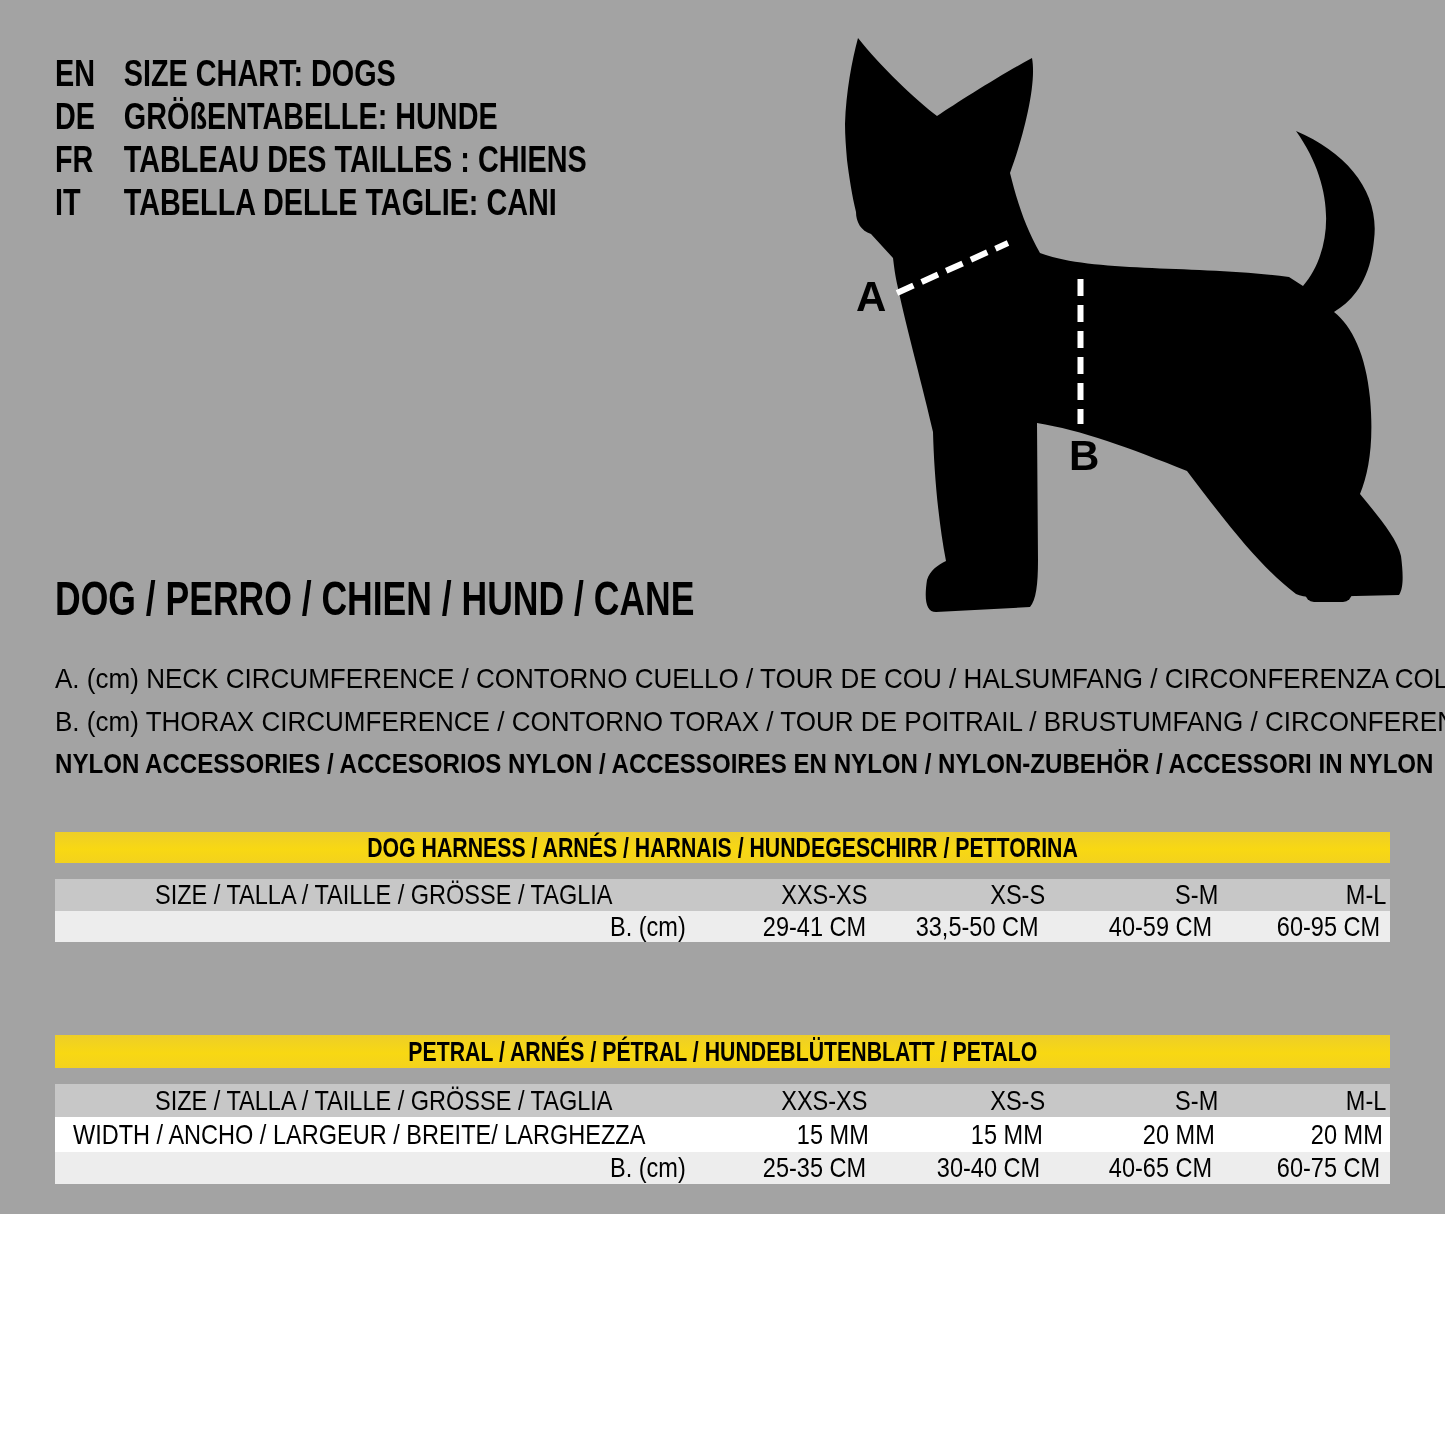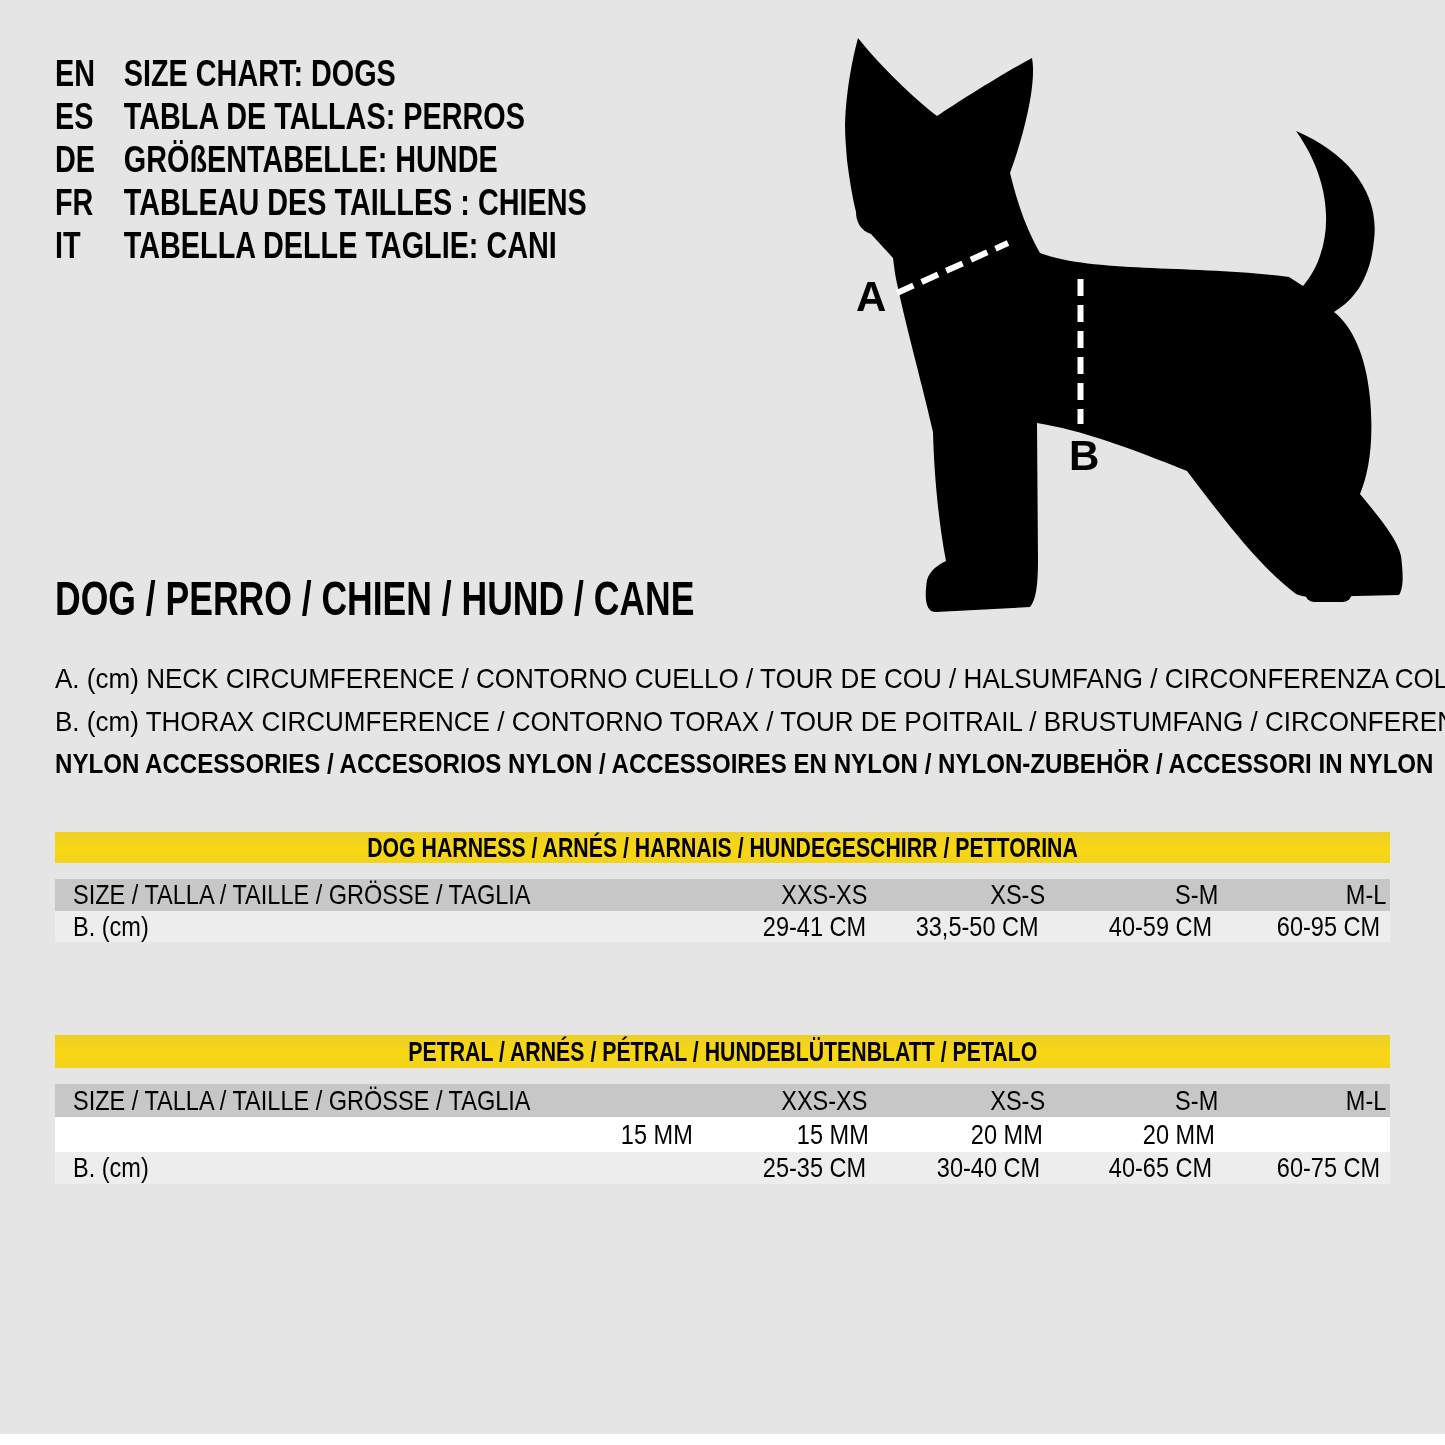--- a/index.html
+++ b/index.html
@@ -1,21 +1,21 @@
 <!DOCTYPE html>
 <html><head>
 <meta charset="utf-8">
 <style>
   * { margin:0; padding:0; box-sizing:border-box; }
   html,body { background:#ffffff; }
   body {
     width:1445px; height:1445px; position:relative; overflow:hidden;
     font-family:"Liberation Sans", sans-serif; color:#000;
   }
-  .canvas { position:absolute; inset:0; width:1445px; height:1434px; background:#e5e5e5; }
+  .canvas { position:absolute; inset:0; width:1445px; height:1214px; background:#a3a3a3; }
 
   
   .cx { display:inline-block; white-space:nowrap; transform-origin:0 50%; }
   .cx-c { display:inline-block; white-space:nowrap; transform-origin:50% 50%; }
 
   
   .lang-block { position:absolute; left:55px; top:53px; }
   .lang-row { display:flex; align-items:center; height:42.8px; font-size:36px; font-weight:700; }
   .lang-row .inner { display:flex; transform:scaleX(0.80); transform-origin:0 50%; white-space:nowrap; }
   .lang-code { width:86px; flex:0 0 86px; }
@@ -36,44 +36,38 @@
 
   
   .size-table { position:absolute; left:55px; width:1335px; }
   .t-head {
     display:flex; align-items:center; justify-content:center;
     background:linear-gradient(180deg,#edce28 0%,#f8d813 55%,#f3d21d 100%);
     font-size:28px; font-weight:700; margin-bottom:16px;
   }
   .t-head .cx-c { transform:scaleX(0.76); }
   .t-row { display:grid; grid-template-columns:645px 176px 174px 172px 168px; align-items:center; font-size:28px; font-weight:400; }
-  .t-row .lbl { padding-left:18px; text-align:left; }
+  .t-row .lbl { padding-left:18px; text-align:right; }
   .t-row .lbl .cx { transform:scaleX(0.84); }
   .t-row .val { text-align:right; }
   .t-row .val .cx-c { transform:scaleX(0.84); }
   .row-gray  { background:#c7c7c7; }
   .row-white { background:#ffffff; }
   .row-light { background:#ededed; }
 </style>
 </head>
 <body>
 
 <div class="canvas">
 
   <section class="lang-block">
     <div class="lang-row">
       <span class="inner">
           <span class="lang-code">EN</span>
           <span class="lang-label">SIZE CHART: DOGS</span>
-        </span>
-    </div>
-    <div class="lang-row">
-      <span class="inner">
-          <span class="lang-code">ES</span>
-          <span class="lang-label">TABLA DE TALLAS: PERROS</span>
         </span>
     </div>
     <div class="lang-row">
       <span class="inner">
           <span class="lang-code">DE</span>
           <span class="lang-label">GRÖßENTABELLE: HUNDE</span>
         </span>
     </div>
     <div class="lang-row">
       <span class="inner">
@@ -169,20 +163,21 @@
       <span class="cx-c">PETRAL / ARNÉS  / PÉTRAL / HUNDEBLÜTENBLATT / PETALO</span>
     </div>
     <div class="t-row row-gray" style="height:33px;">
       <div class="lbl"><span class="cx">SIZE / TALLA / TAILLE / GRÖSSE / TAGLIA</span></div>
       <div class="val"><span class="cx-c">XXS-XS</span></div>
       <div class="val"><span class="cx-c">XS-S</span></div>
       <div class="val"><span class="cx-c">S-M</span></div>
       <div class="val"><span class="cx-c">M-L</span></div>
     </div>
     <div class="t-row row-white" style="height:35px;">
+      <div class="lbl"><span class="cx">WIDTH / ANCHO / LARGEUR / BREITE/ LARGHEZZA</span></div>
       <div class="val"><span class="cx-c">15 MM</span></div>
       <div class="val"><span class="cx-c">15 MM</span></div>
       <div class="val"><span class="cx-c">20 MM</span></div>
       <div class="val"><span class="cx-c">20 MM</span></div>
     </div>
     <div class="t-row row-light" style="height:32px;">
       <div class="lbl"><span class="cx">B. (cm)</span></div>
       <div class="val"><span class="cx-c">25-35 CM</span></div>
       <div class="val"><span class="cx-c">30-40 CM</span></div>
       <div class="val"><span class="cx-c">40-65 CM</span></div>

